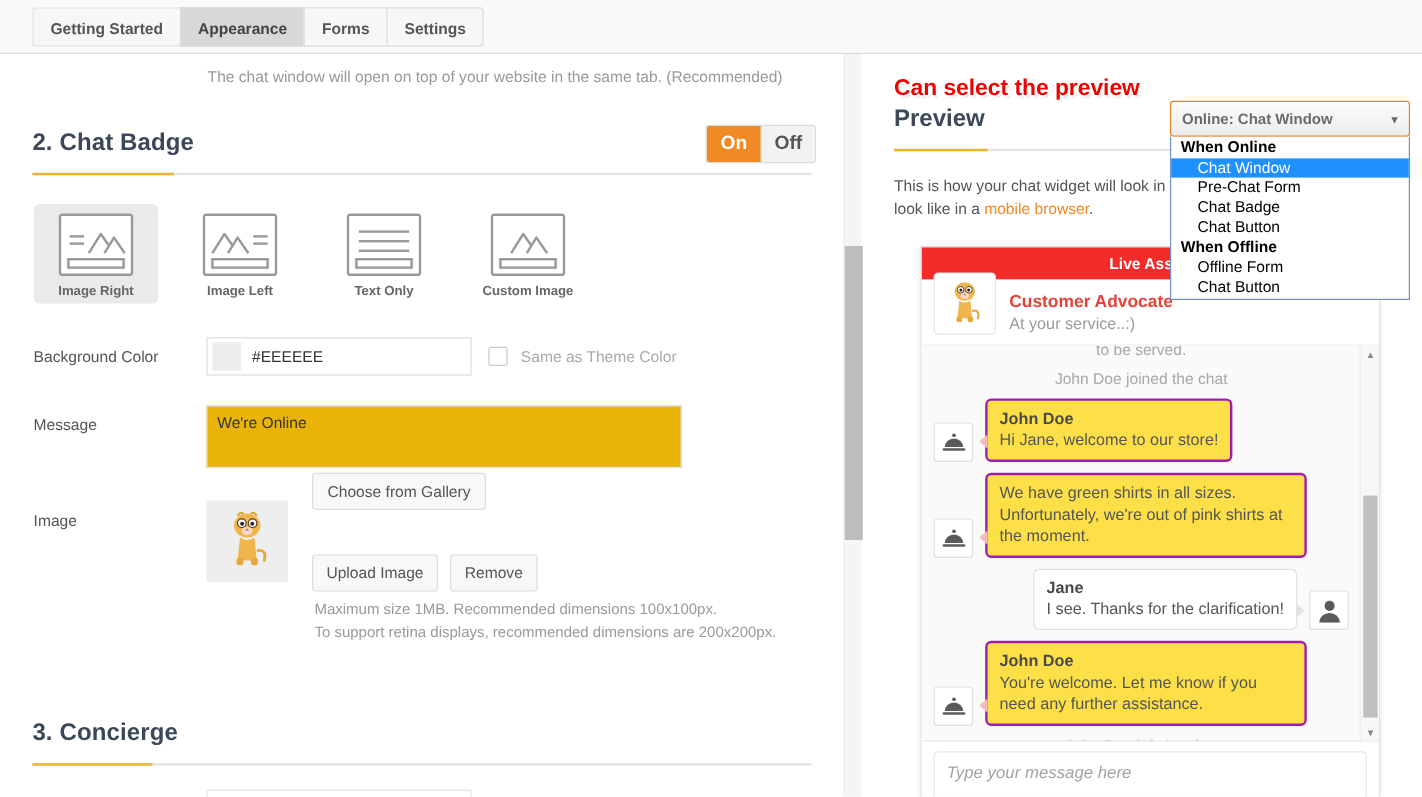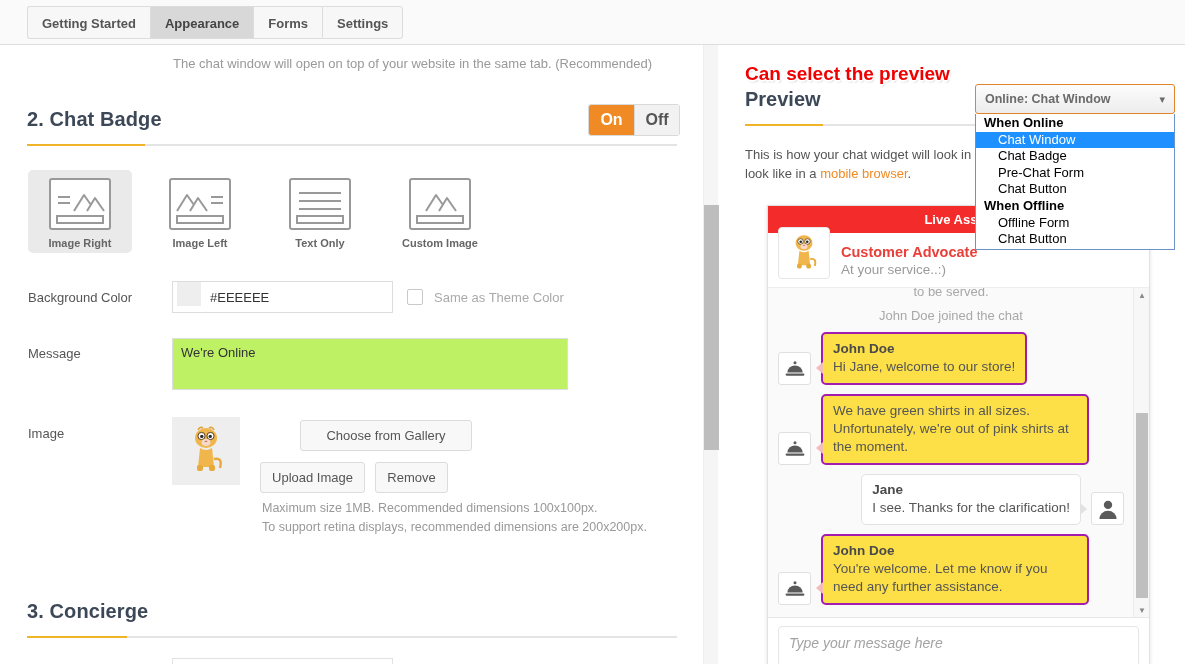--- a/index.html
+++ b/index.html
@@ -79,46 +79,46 @@
   .badge-opt.sel { background:#eaeaea; }
   .badge-thumb { width:62px; height:52px; margin:0 auto 7px; border:2px solid #999;
     border-radius:3px; position:relative; background:#fff; }
   .badge-label { font-size:11px; font-weight:bold; color:#666; }
   .bar-bottom { position:absolute; left:5px; right:5px; bottom:4px; height:9px; border:2px solid #999; }
   .mtn { position:absolute; }
   .eqline { position:absolute; height:2px; background:#999; }
 
   
   .field-label { position:absolute; font-size:13px; color:#555; }
-  .txtbox { position:absolute; border:1px solid #ddd; background:#bef264;
+  .txtbox { position:absolute; border:1px solid #ddd; background:#eab308;
     font-family:"Liberation Sans", sans-serif; font-size:13px; color:#333; }
 
   #lbl-bg { left:28px; top:290px; }
   #bgwrap { position:absolute; left:172px; top:281px; width:221px; height:32px;
-    border:1px solid #ddd; background:#fff; display:flex; }
+    border:1px solid #ddd; background:#fff; display:flex; align-items:center; }
   #bg-swatch { width:24px; height:24px; margin-left:4px; background:#eeeeee; }
   #bg-hex { flex:1; border:none; outline:none; padding-left:9px; font-size:13px; color:#333;
     font-family:"Liberation Sans", sans-serif; background:transparent; }
   #theme-check { position:absolute; left:407px; top:289px; width:16px; height:16px;
     border:1px solid #c9c9c9; border-radius:2px; background:#fff; cursor:pointer; }
   #theme-check-lbl { position:absolute; left:434px; top:290px; color:#aaa; font-size:13px; }
 
   #lbl-msg { left:28px; top:346px; }
   #msg-box { left:172px; top:338px; width:396px; height:52px; padding:6px 8px; resize:none; }
 
   #lbl-img { left:28px; top:426px; }
   #img-thumb { position:absolute; left:172px; top:417px; width:68px; height:68px;
     background:#eeeeee; display:flex; align-items:center; justify-content:center; }
   .btn {
     position:absolute; border:1px solid #dcdcdc; border-radius:3px;
     background:#f8f8f8; color:#555; font-size:13px;
     display:flex; align-items:center; justify-content:center; cursor:pointer;
     font-family:"Liberation Sans", sans-serif;
   }
-  #btn-gallery { left:260px; top:420px; width:172px; height:31px;margin-left:40px; }
+  #btn-gallery { left:260px; top:394px; width:145px; height:31px; }
   #btn-upload  { left:260px; top:462px; width:105px; height:31px; }
   #btn-remove  { left:375px; top:462px; width:73px;  height:31px; }
   .hint { position:absolute; left:262px; font-size:12.5px; color:#999; }
   #hint1 { top:501px; }
   #hint2 { top:520px; }
 
   #concierge-stub { position:absolute; left:172px; top:658px; width:221px; height:30px;
     border:1px solid #e2e2e2; background:#fff; }
 
   
@@ -338,22 +338,22 @@
 </div>
 
 <div id="sel-box">
   <span id="sel-text">Online: Chat Window</span>
   <span id="sel-caret">▾</span>
 </div>
 
 <div id="sel-list">
   <div class="optgroup">When Online</div>
   <div class="opt hl">Chat Window</div>
+  <div class="opt">Pre-Chat Form</div>
   <div class="opt">Chat Badge</div>
-  <div class="opt">Pre-Chat Form</div>
   <div class="opt">Chat Button</div>
   <div class="optgroup">When Offline</div>
   <div class="opt">Offline Form</div>
   <div class="opt">Chat Button</div>
 </div>
 
 <div id="widget">
   <div id="w-bar">Live Assist</div>
 
   <div id="w-head">

